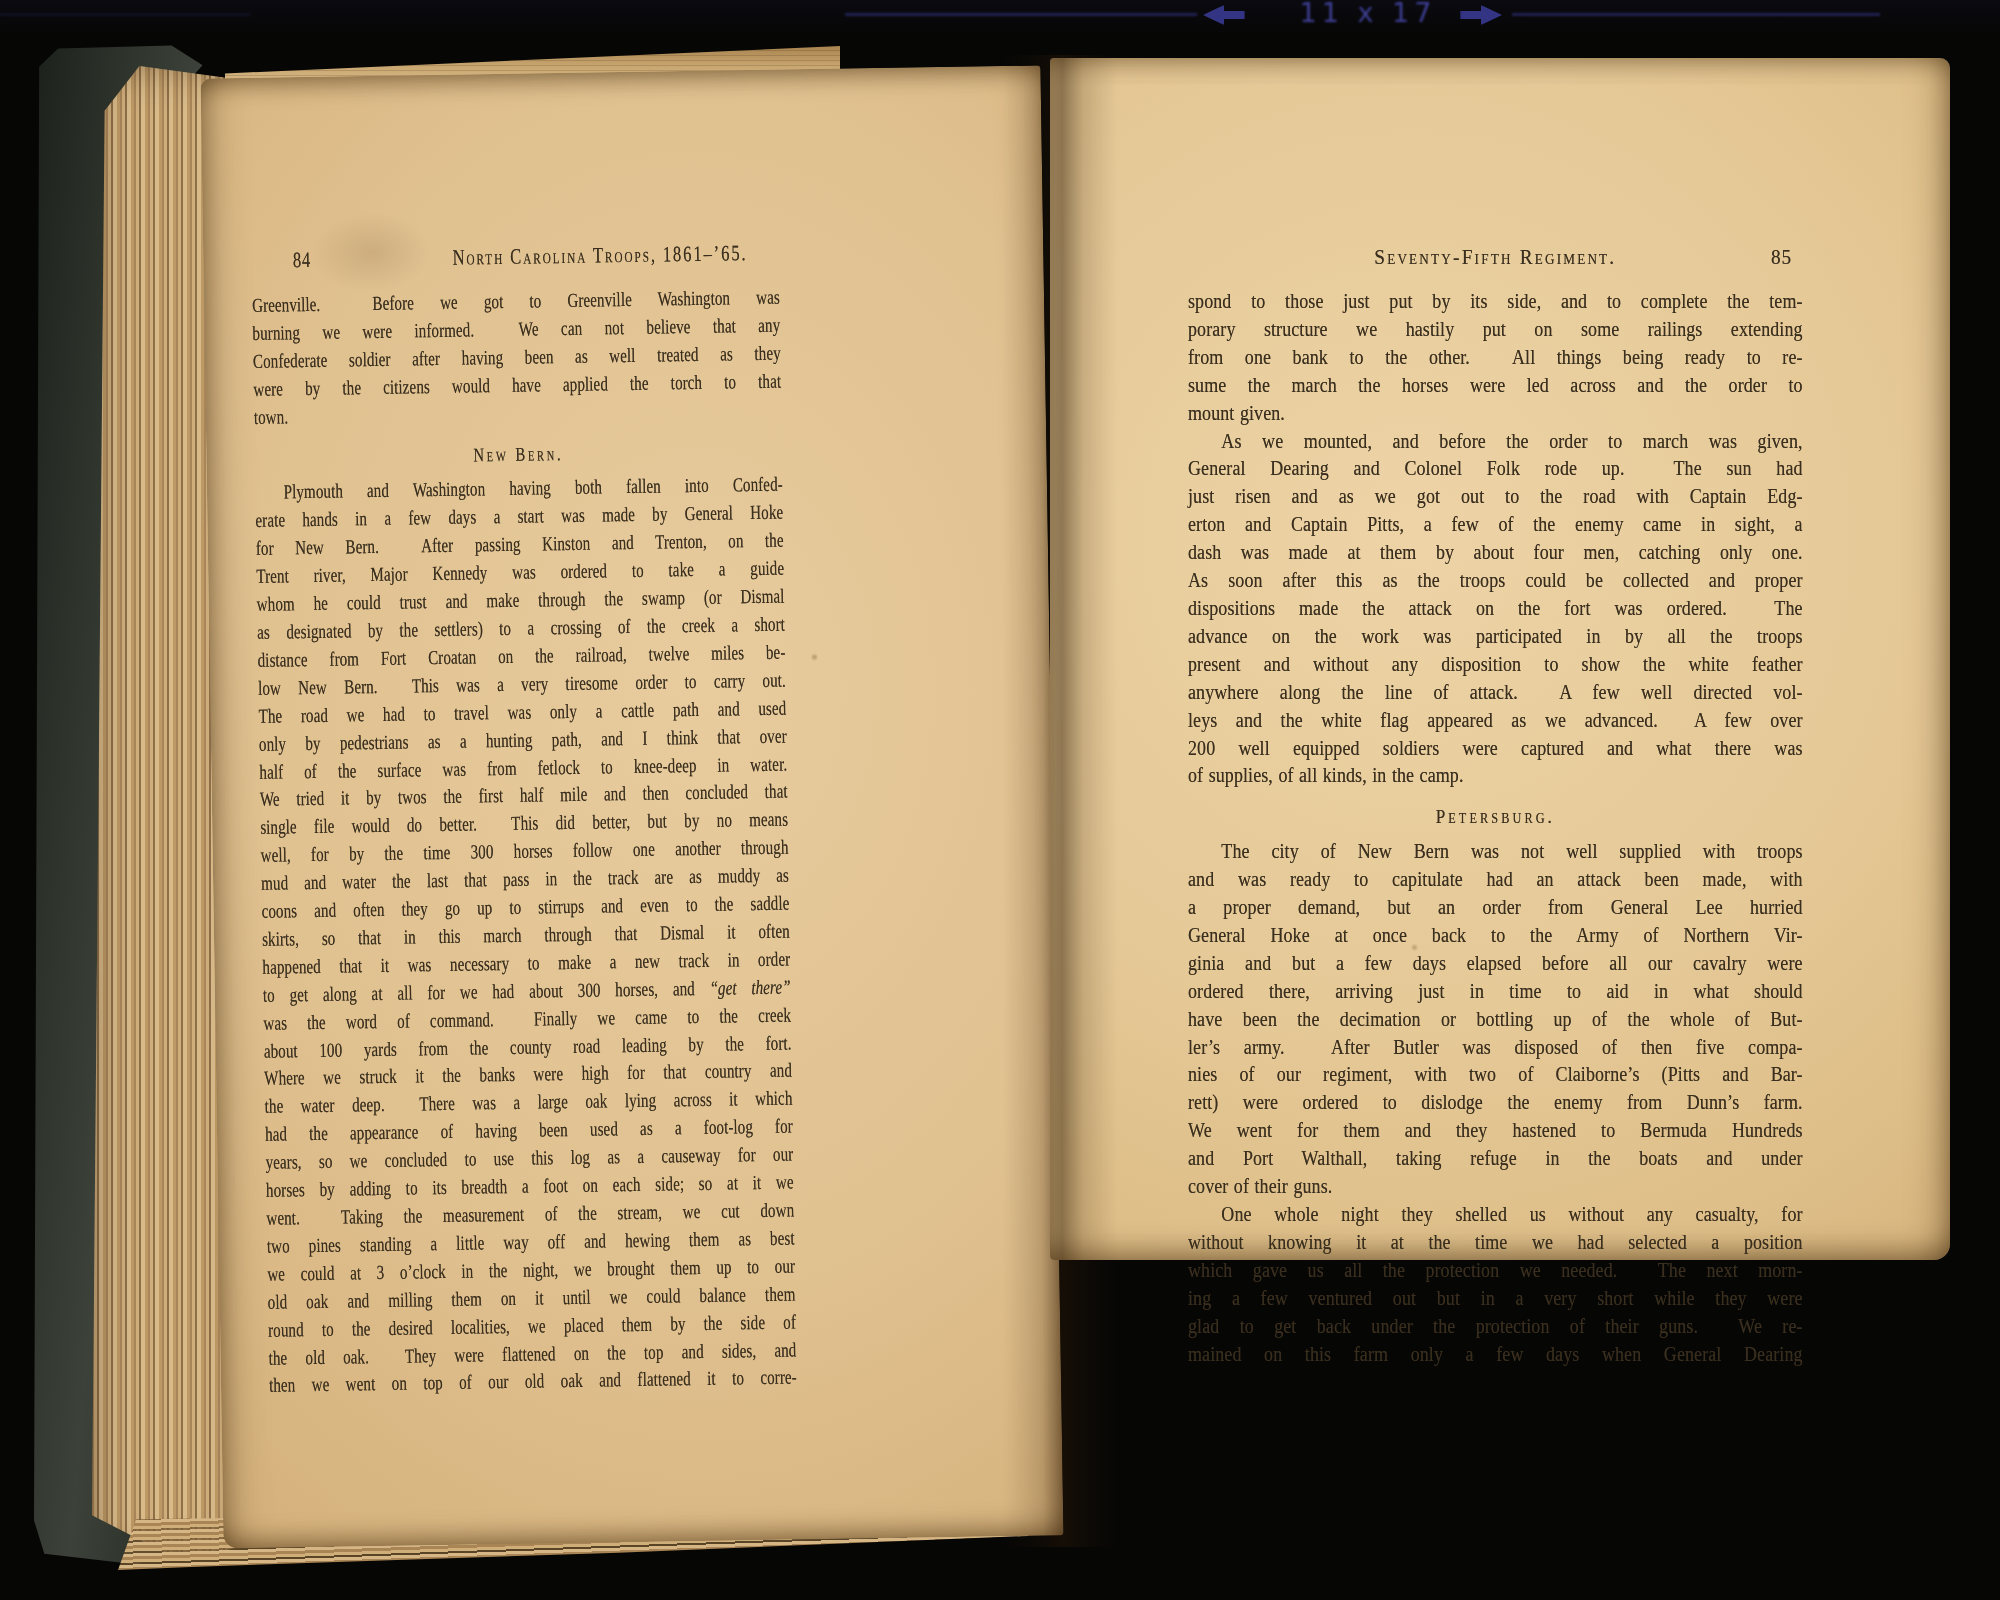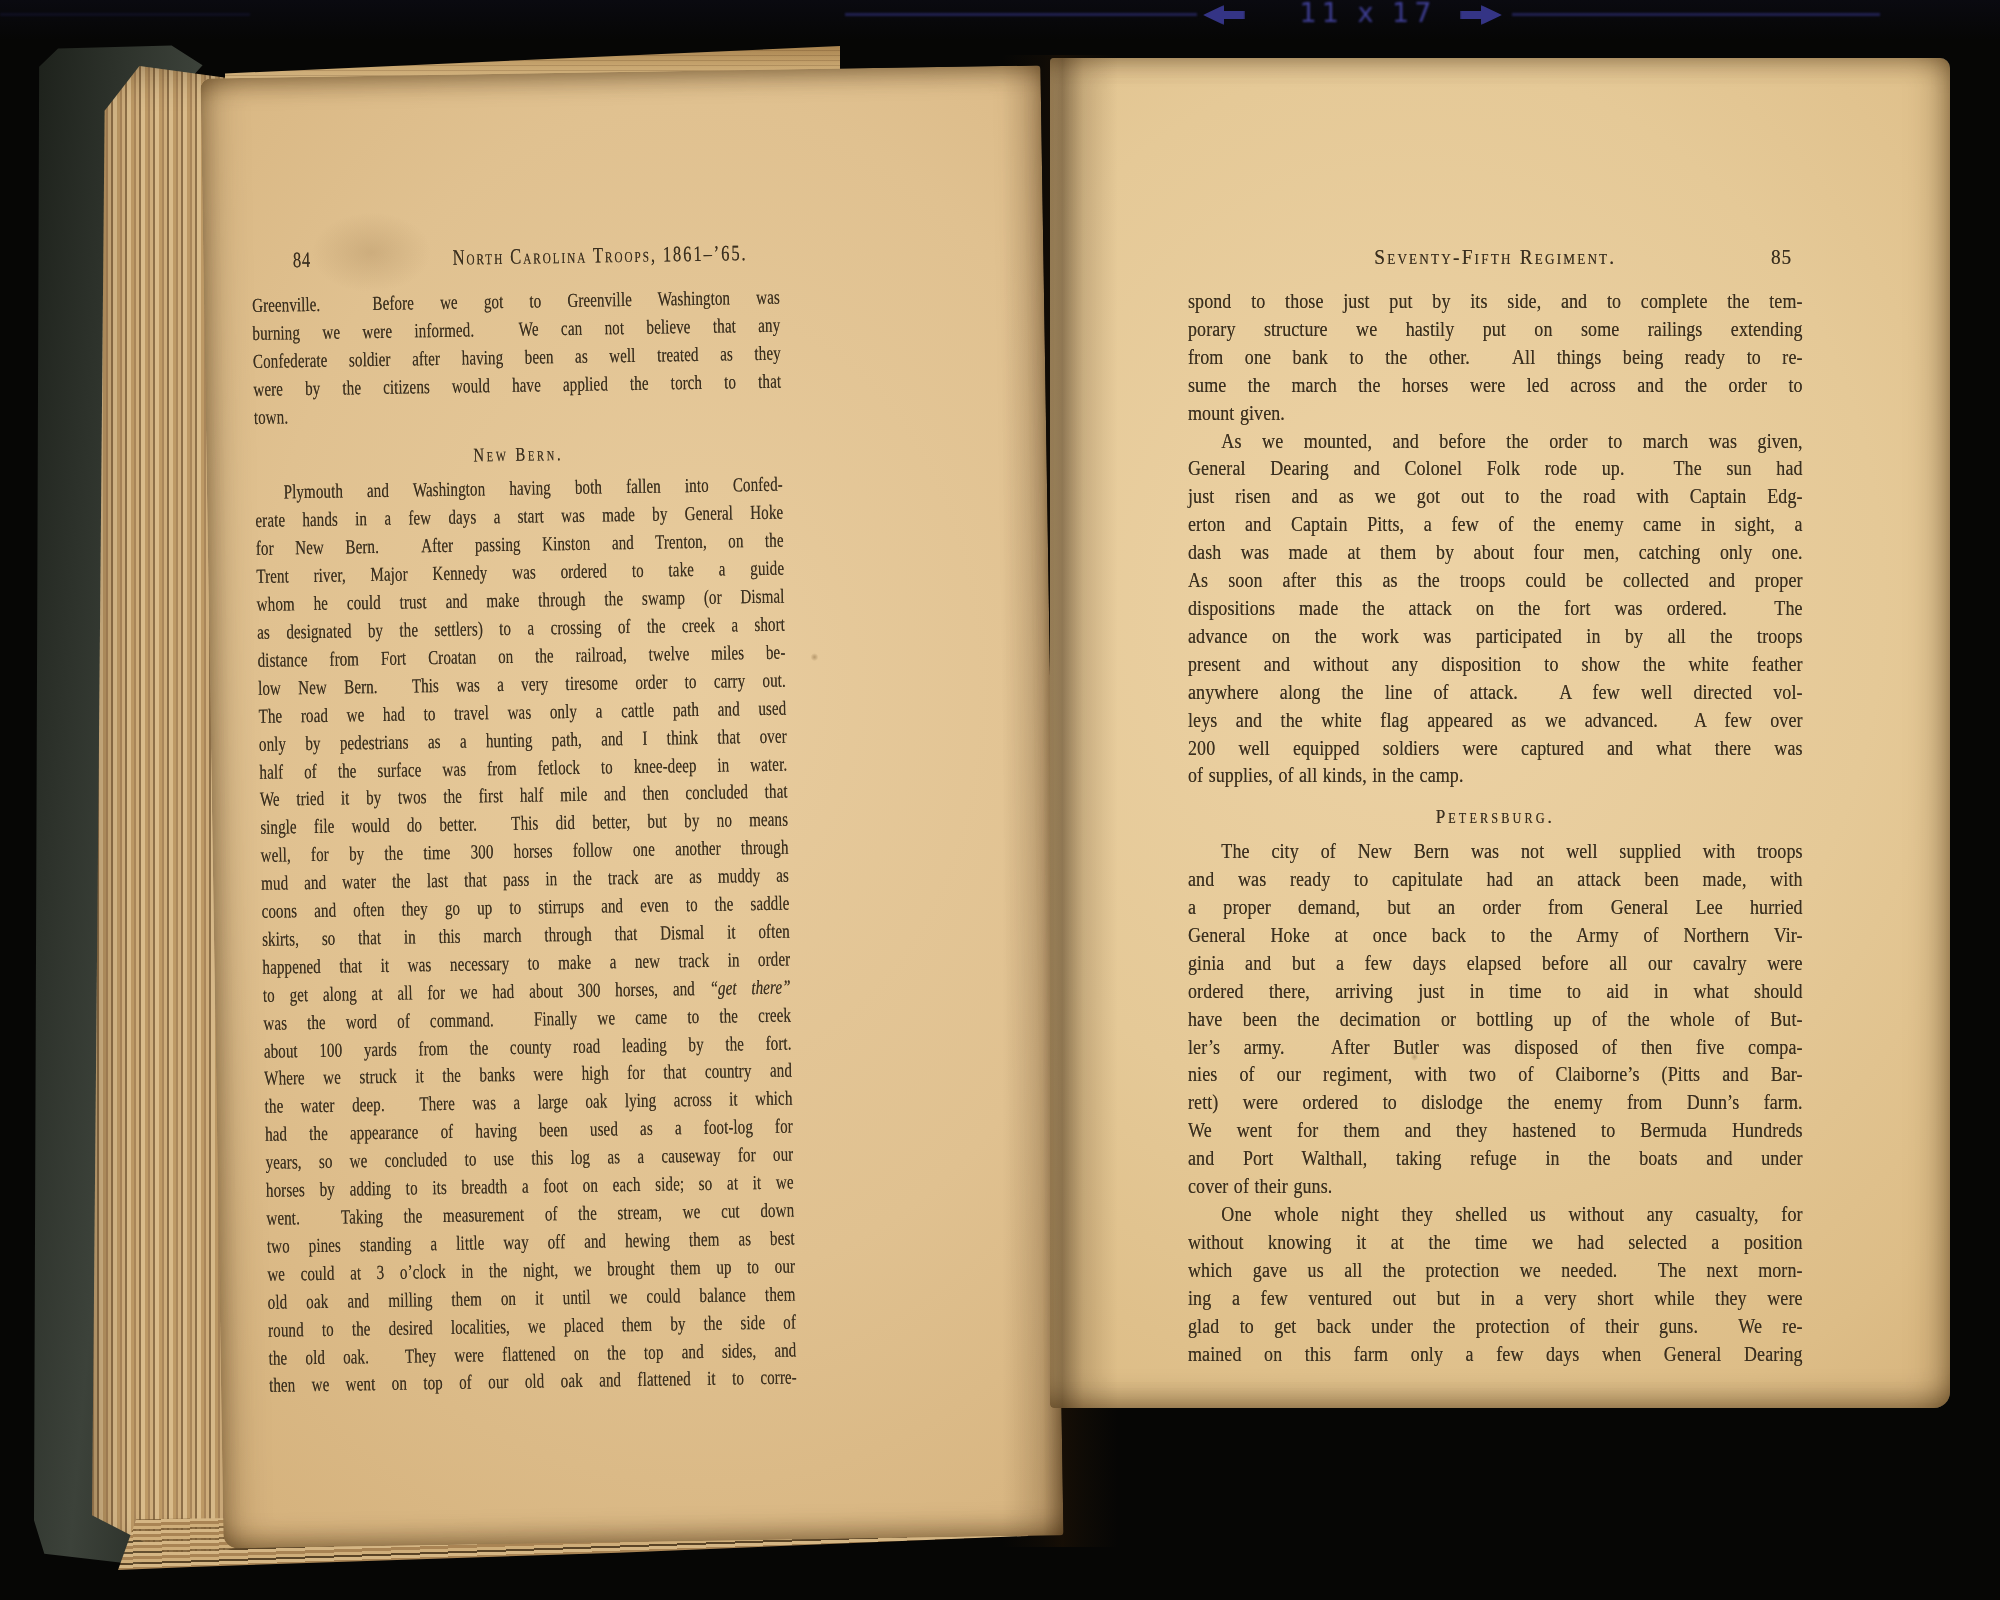--- a/index.html
+++ b/index.html
@@ -37,21 +37,21 @@
   .page.left{left:212px;top:72px;width:840px;height:1470px;transform:rotate(-0.9deg);
     border-radius:10px 4px 4px 14px;
     background:
       radial-gradient(4px 4px at 72% 40%,rgba(110,80,40,.4),transparent),
       radial-gradient(60px 40px at 20% 12%,rgba(120,85,45,.18),transparent),
       radial-gradient(130% 100% at 58% 42%,#e8cc9e 0%,#e0c190 40%,#d6b37e 68%,#c79e67 92%,#bd9259 100%);
     box-shadow:inset 0 16px 24px -12px rgba(70,45,15,.55),
                inset 24px 0 38px -20px rgba(70,45,15,.5),
                inset 0 -18px 26px -14px rgba(70,45,15,.55),
                inset -26px 0 44px -26px rgba(90,55,20,.42);}
-  .page.right{left:1050px;top:58px;width:900px;height:1350px;
+  .page.right{left:1050px;top:58px;width:900px;height:1202px;
     border-radius:4px 10px 16px 4px;
     background:
       radial-gradient(4px 4px at 40.5% 74%,rgba(110,80,40,.35),transparent),
       radial-gradient(125% 95% at 40% 40%,#edd3a6 0%,#e5c997 42%,#ddbd87 68%,#d0ab73 90%,#c39c63 100%);
     box-shadow:inset -22px 0 36px -18px rgba(70,45,15,.55),
                inset 0 -20px 28px -14px rgba(70,45,15,.5),
                inset 0 16px 24px -14px rgba(70,45,15,.45),
                inset 26px 0 46px -24px rgba(70,45,15,.35);}
   .gutter{position:absolute;left:1002px;top:55px;width:116px;height:1492px;z-index:4;pointer-events:none;
     background:linear-gradient(90deg,rgba(60,36,10,0) 0%,rgba(60,36,10,.16) 35%,rgba(45,26,6,.4) 52%,rgba(60,36,10,.16) 70%,rgba(60,36,10,0) 100%);}

